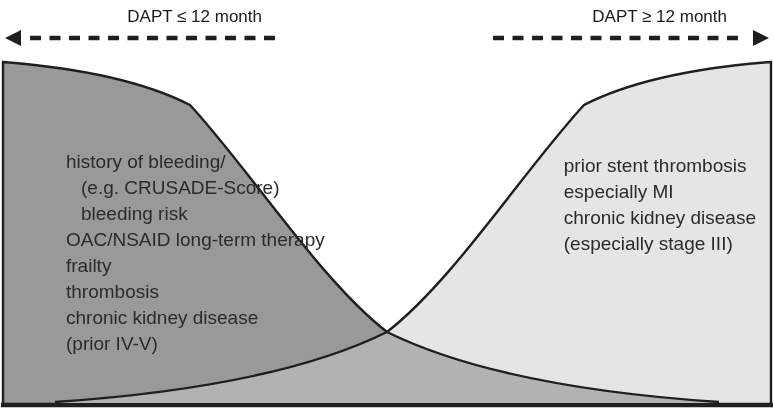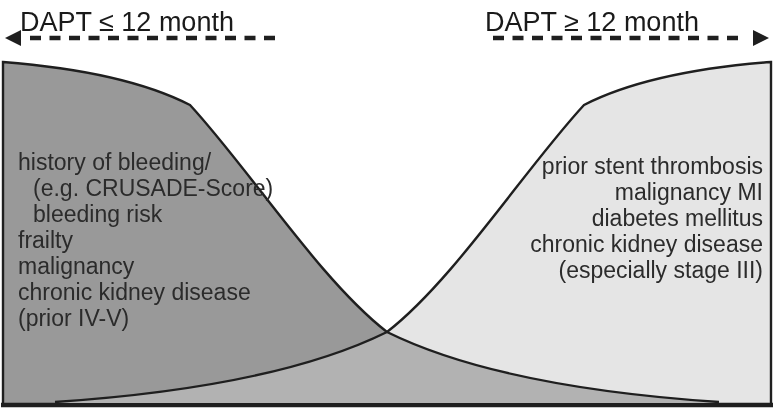--- a/index.html
+++ b/index.html
@@ -6,33 +6,34 @@
   .stage{
     position:relative;
     width:774px;height:413px;
     background:#ffffff;
     overflow:hidden;
     font-family:"Liberation Sans", sans-serif;
   }
   .canvas{position:absolute;left:0;top:0;width:774px;height:413px;}
   .title{
     position:absolute;top:7px;
-    width:242px;text-align:left;
-    font-size:27px;font-weight:400;color:#1a1a1a;
+    width:242px;text-align:right;
+    font-size:17px;font-weight:400;color:#1a1a1a;
     white-space:nowrap;
   }
   .title-left{left:20px;}
   .title-right{left:485px;}
   .list{
     position:absolute;
-    font-size:23px;line-height:26px;color:#2b2b2b;
+    font-size:19px;line-height:26px;color:#2b2b2b;
     white-space:nowrap;
+    margin-left:48px;
   }
   .list-left{left:18px;top:149px;text-align:left;}
-  .list-right{right:11px;top:153px;text-align:right;}
+  .list-right{right:18px;top:153px;text-align:left;}
   .line.indent{padding-left:15px;}
 </style>
 </head>
 <body>
 
 <div class="stage">
 
   <svg class="canvas" viewBox="0 0 774 413">
 
     <polygon points="5,38 21,30 21,46" fill="#1f1f1f"></polygon>
@@ -49,27 +50,27 @@
     <line x1="1" y1="405" x2="773" y2="405" stroke-width="4.5" stroke="#1f1f1f"></line>
   </svg>
 
   <div class="title title-left">DAPT ≤ 12 month</div>
   <div class="title title-right">DAPT ≥ 12 month</div>
 
   <div class="list list-left">
     <div class="line">history of bleeding/</div>
     <div class="line indent">(e.g. CRUSADE-Score)</div>
     <div class="line indent">bleeding risk</div>
+    <div class="line">OAC/NSAID long-term therapy</div>
     <div class="line">frailty</div>
-    <div class="line">malignancy</div>
+    <div class="line">thrombosis</div>
     <div class="line">chronic kidney disease</div>
     <div class="line">(prior IV-V)</div>
   </div>
 
   <div class="list list-right">
     <div class="line">prior stent thrombosis</div>
-    <div class="line">malignancy MI</div>
-    <div class="line">diabetes mellitus</div>
+    <div class="line">especially MI</div>
     <div class="line">chronic kidney disease</div>
     <div class="line">(especially stage III)</div>
   </div>
 
 </div>
 
 </body></html>

